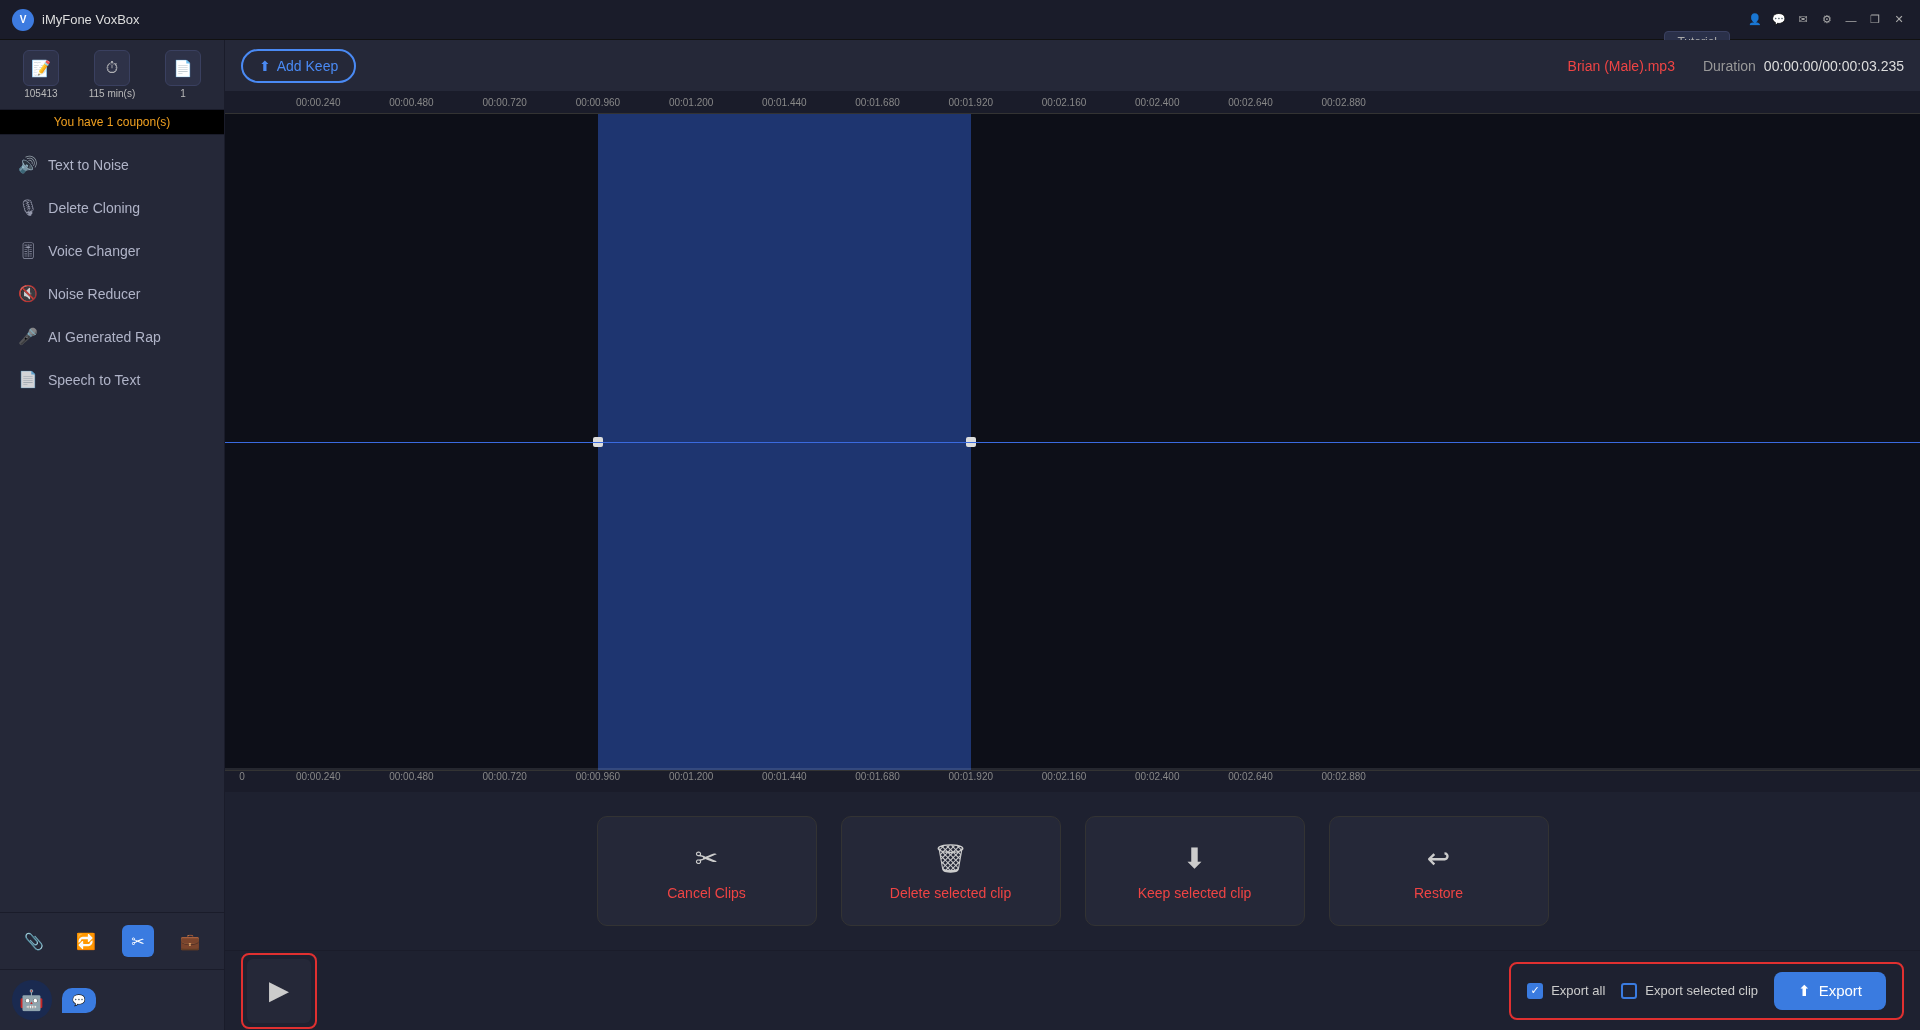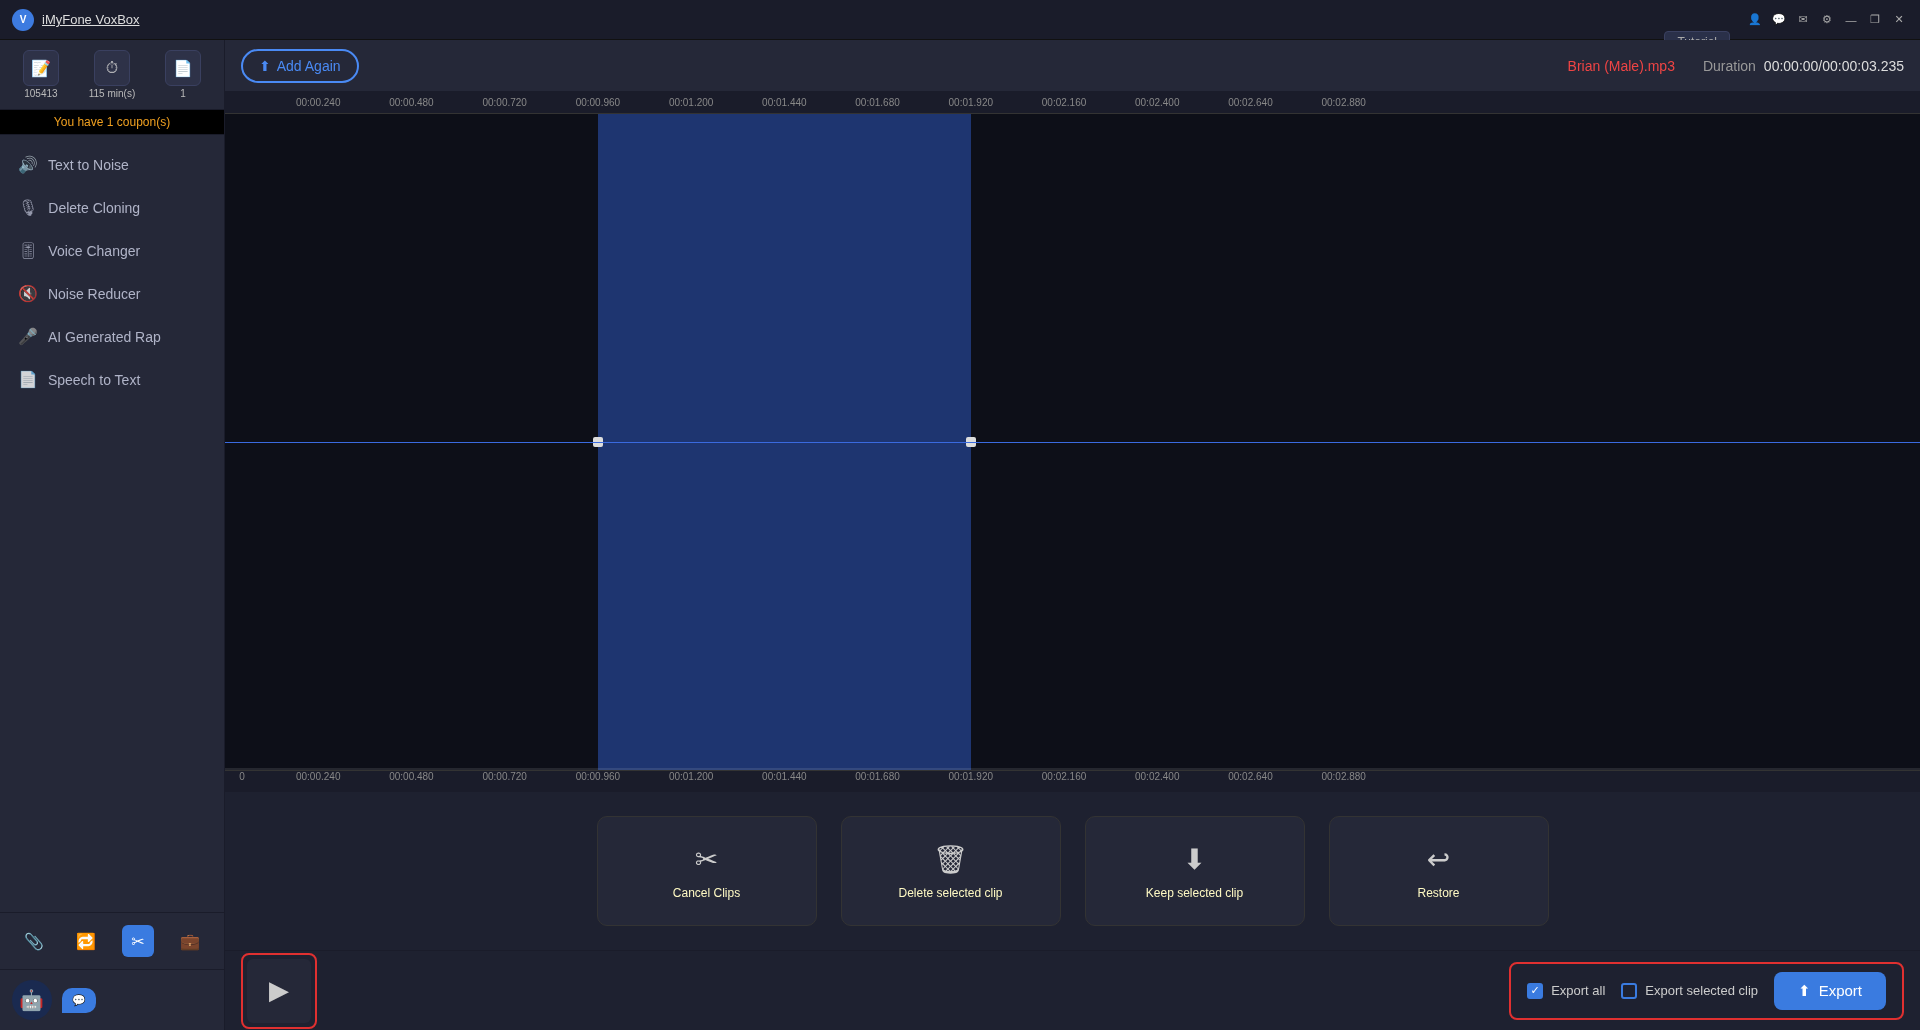--- a/index.html
+++ b/index.html
@@ -30,21 +30,20 @@
       background: #3d7be0;
       border-radius: 50%;
       margin-right: 8px;
       display: flex; align-items: center; justify-content: center;
       font-size: 10px; color: white; font-weight: bold;
     }
     .titlebar-title {
       font-size: 13px;
       color: #ddd;
       flex: 1;
-      text-decoration: underline;
     }
     .titlebar-btn {
       background: #2a3049;
       border: 1px solid #3a4060;
       color: #aaa;
       padding: 3px 12px;
       border-radius: 4px;
       font-size: 12px;
       cursor: pointer;
       margin-right: 16px;
@@ -299,22 +298,22 @@
       display: flex;
       flex-direction: column;
       align-items: center;
       justify-content: center;
       gap: 10px;
       cursor: pointer;
       transition: background 0.15s;
     }
     .action-icon { font-size: 28px; color: #ccc; }
     .action-label {
-      font-size: 12px;
-      color: #fef9c3;
+      font-size: 14px;
+      color: #ef4444;
     }
 
     
     .bottom-bar {
       height: 80px;
       background: #1e2130;
       display: flex;
       align-items: center;
       padding: 0 16px;
       gap: 16px;
@@ -452,21 +451,21 @@
       <div class="bot-avatar">🤖</div>
       <div class="chat-bubble">💬</div>
     </div>
   </div>
 
   <div class="main-content">
 
     <div class="content-header">
       <button class="add-again-btn">
         <span>⬆</span>
-        <span>Add Again</span>
+        <span>Add Keep</span>
       </button>
       <div class="header-right">
         <span class="filename">Brian (Male).mp3</span>
         <span class="duration-label">Duration</span>
         <span class="duration-value">00:00:00/00:00:03.235</span>
       </div>
     </div>
 
     <div class="waveform-container">
 

